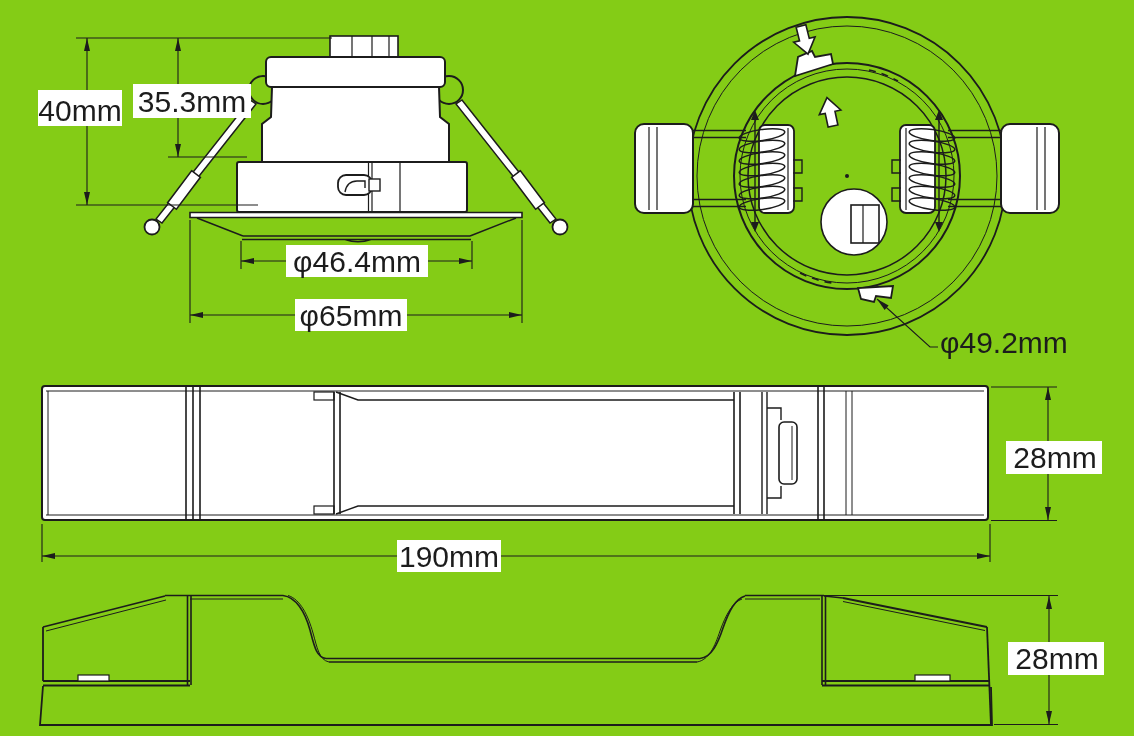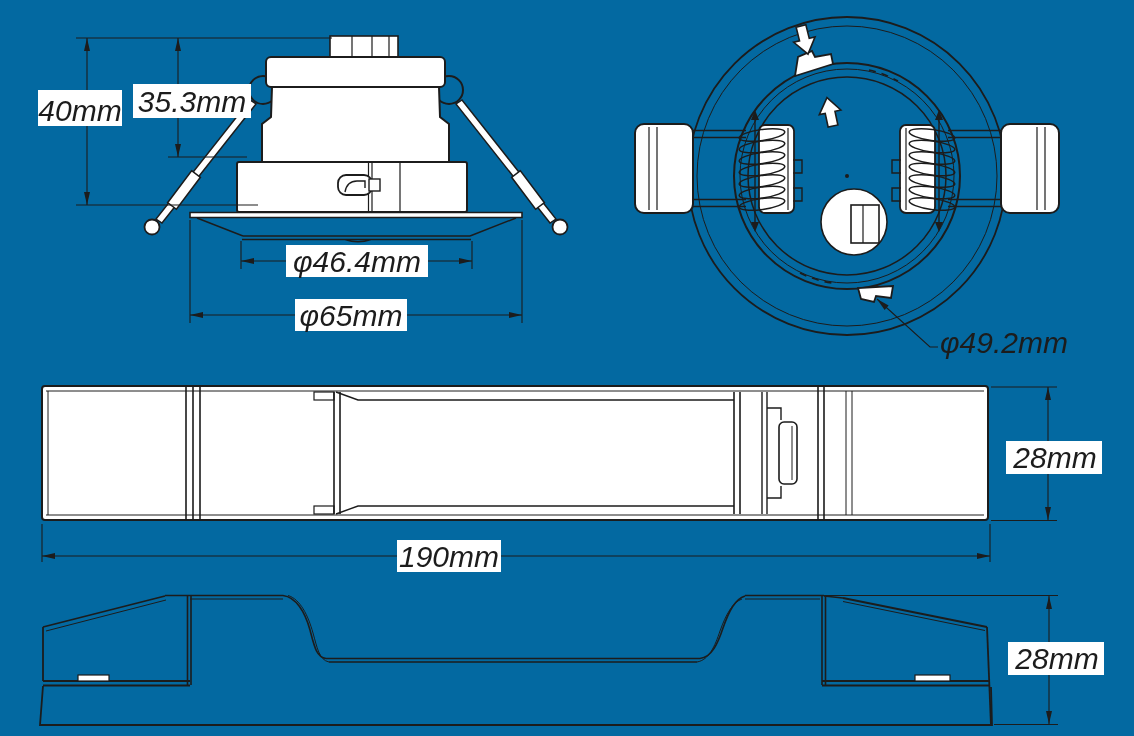--- a/index.html
+++ b/index.html
@@ -1,17 +1,17 @@
 <!DOCTYPE html>
 <html><head>
 <meta charset="utf-8">
 <style>
   html,body{margin:0;padding:0;background:#ffffff;}
-  .canvas{position:relative;width:1134px;height:736px;background:#0369a1;overflow:hidden;
-          font-family:"Liberation Sans", sans-serif;font-style:italic;}
+  .canvas{position:relative;width:1134px;height:736px;background:#84cc16;overflow:hidden;
+          font-family:"Liberation Sans", sans-serif;}
   svg{display:block;}
   .ln{stroke:#1c1c1c;fill:none;}
   .w{fill:#ffffff;stroke:#1c1c1c;}
   .dim{stroke:#1c1c1c;stroke-width:1.1;fill:none;}
   .dimtxt{font-family:"Liberation Sans", sans-serif;font-size:30px;fill:#1c1c1c;}
   .bg{fill:#ffffff;stroke:none;}
 </style>
 </head>
 <body>
 

